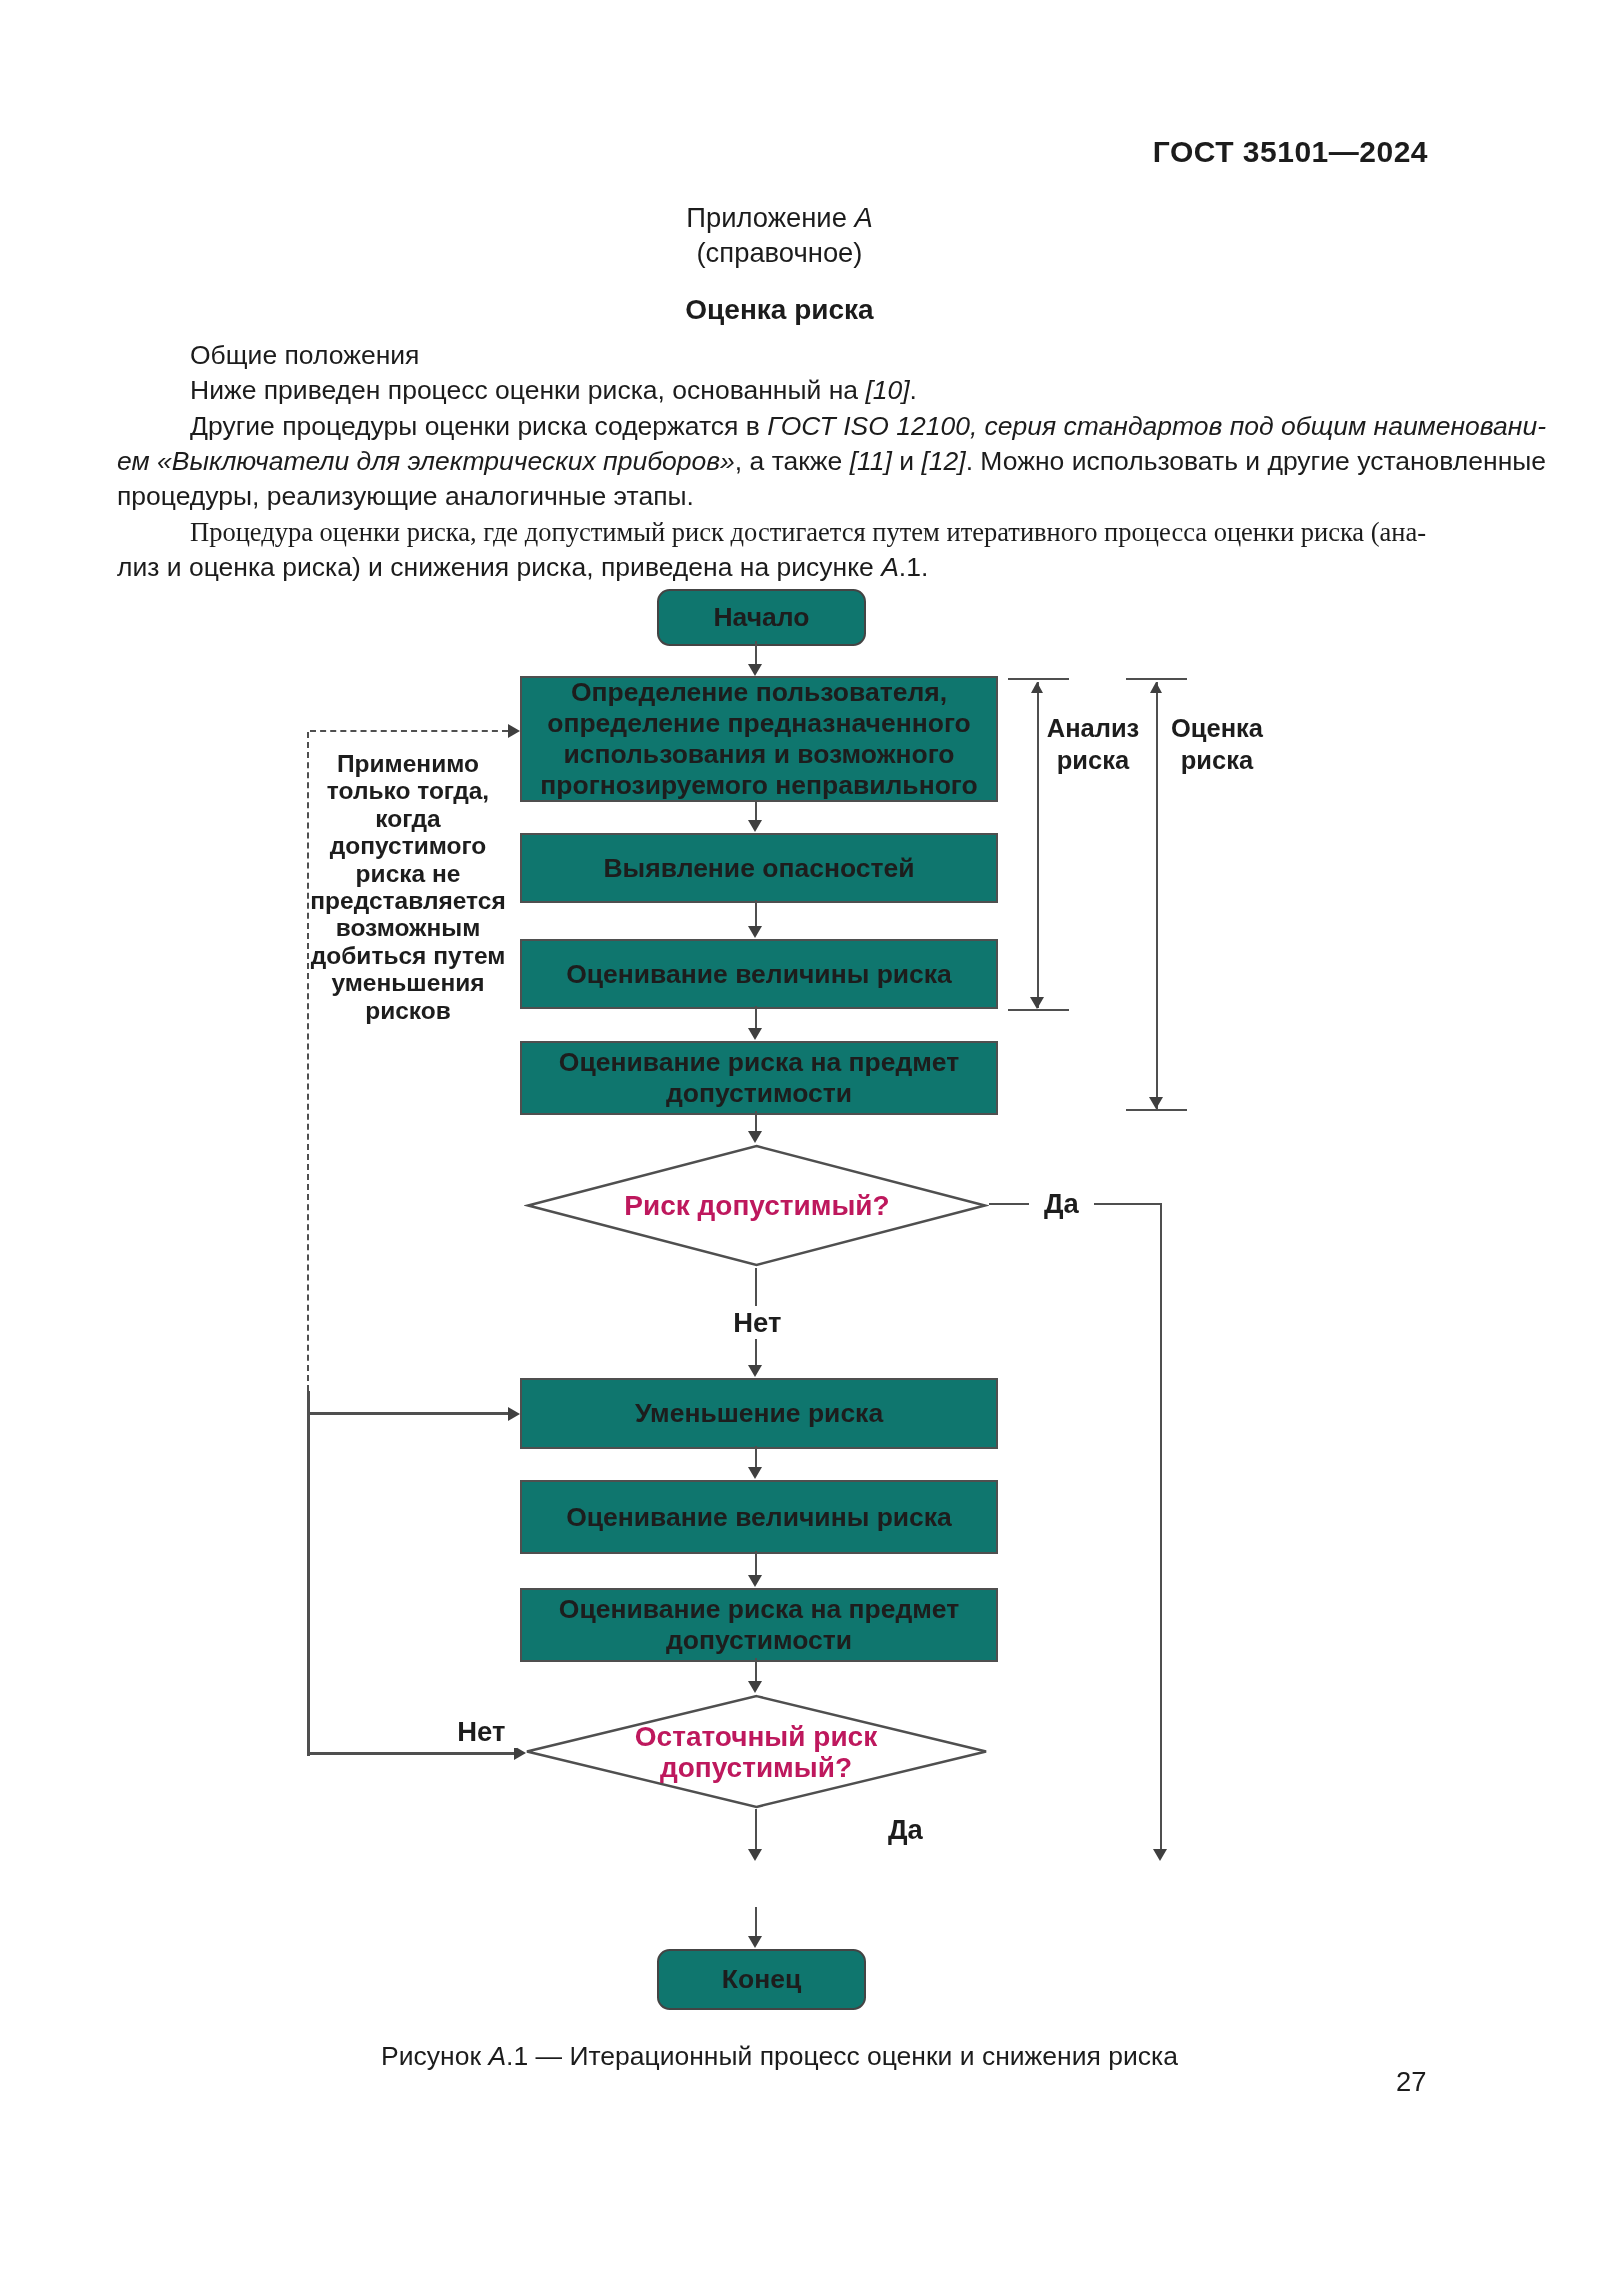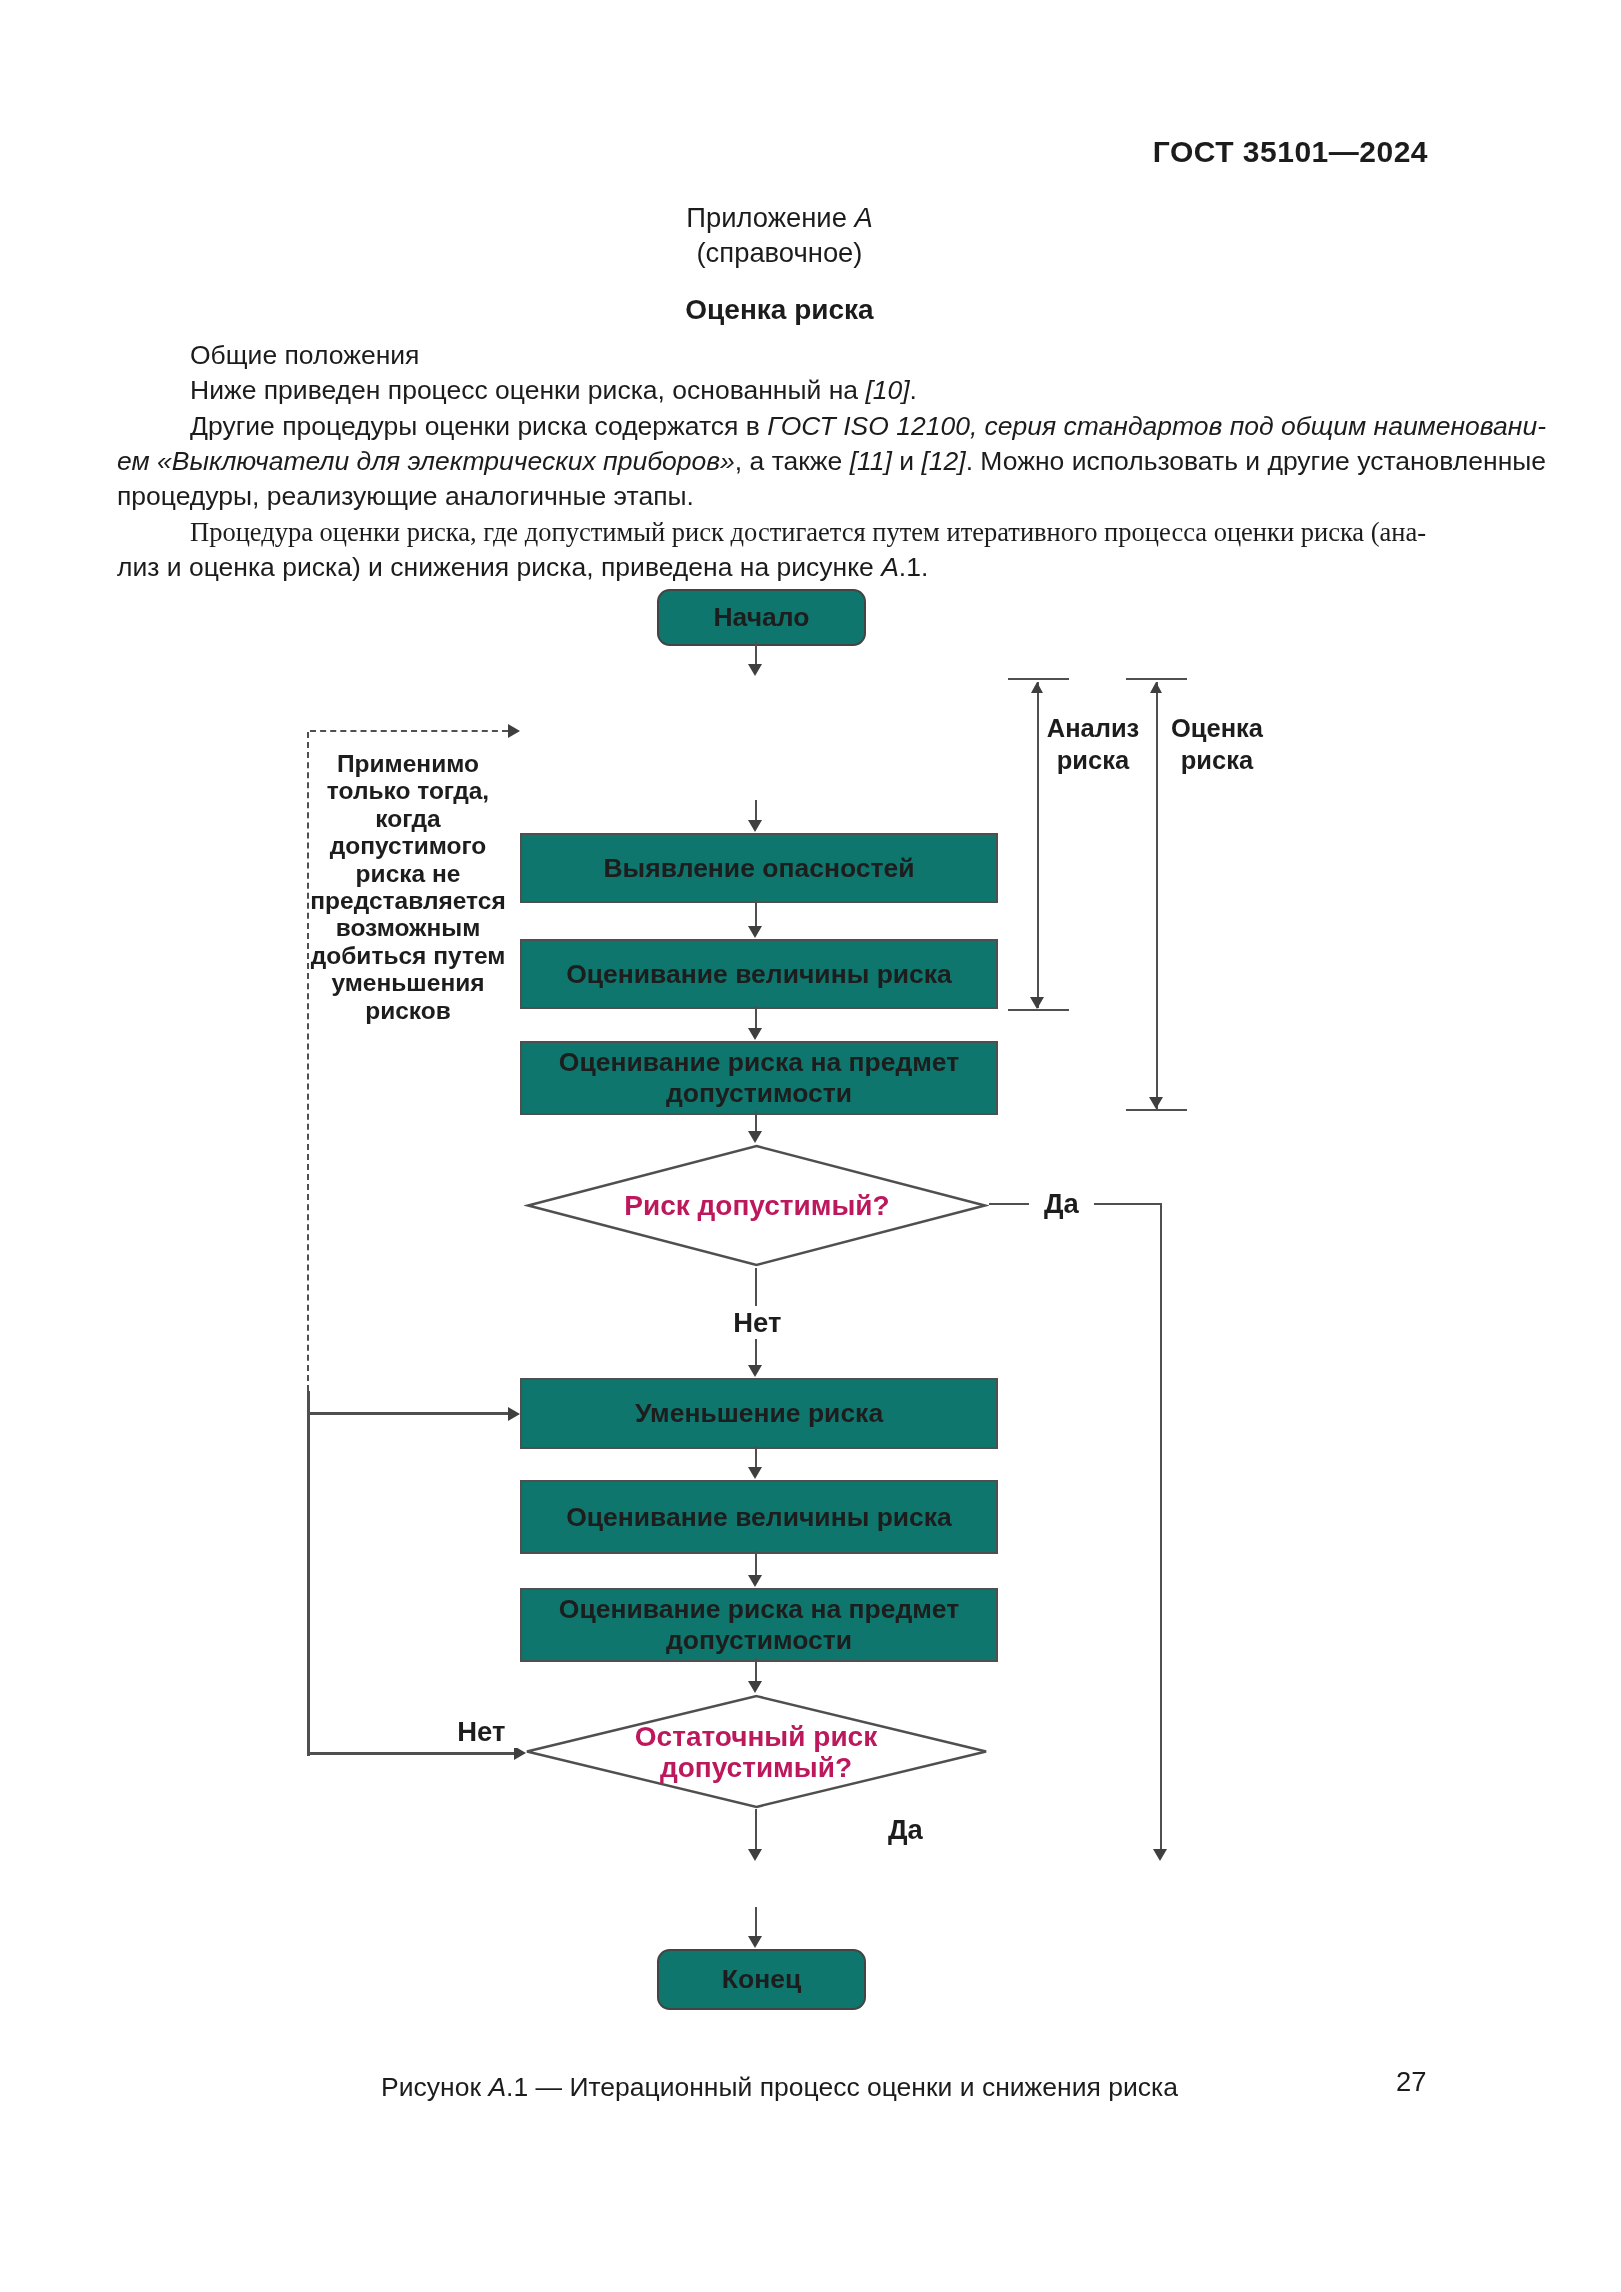--- a/index.html
+++ b/index.html
@@ -64,20 +64,23 @@
   <div class="abs bodyline" style="left:190px;top:339px;">Общие положения</div>
   <div class="abs bodyline" style="left:190px;top:374px;"><span>Ниже приведен процесс оценки риска, основанный на </span><span class="it">[10]</span><span>.</span></div>
   <div class="abs bodyline" style="left:190px;top:410px;"><span>Другие процедуры оценки риска содержатся в </span><span class="it">ГОСТ ISO 12100, серия стандартов под общим наименовани-</span></div>
   <div class="abs bodyline" style="left:117px;top:445px;"><span class="it">ем «Выключатели для электрических приборов»</span><span>, а также </span><span class="it">[11]</span><span> и </span><span class="it">[12]</span><span>. Можно использовать и другие установленные</span></div>
   <div class="abs bodyline" style="left:117px;top:480px;">процедуры, реализующие аналогичные этапы.</div>
   <div class="abs bodyline" style="left:190px;top:516px;font-family:Liberation Serif, serif;">Процедура оценки риска, где допустимый риск достигается путем итеративного процесса оценки риска (ана-</div>
   <div class="abs bodyline" style="left:117px;top:551px;"><span>лиз и оценка риска) и снижения риска, приведена на рисунке </span><span class="it">А</span><span>.1.</span></div>
 
   <div class="fbox rounded" style="left:657px;top:589px;width:205px;height:53px;">Начало</div>
 
+  <div class="fbox" style="left:520px;top:676px;width:474px;height:122px;">
+    <div style="width:441px;">Определение пользователя, определение предназначенного использования и возможного прогнозируемого неправильного</div>
+  </div>
 
   <div class="fbox" style="left:520px;top:833px;width:474px;height:66px;">Выявление опасностей</div>
 
   <div class="fbox" style="left:520px;top:939px;width:474px;height:66px;">Оценивание величины риска</div>
 
   <div class="fbox" style="left:520px;top:1041px;width:474px;height:70px;">
     <div style="width:421px;">Оценивание риска на предмет допустимости</div>
   </div>
 
   <svg class="abs" style="left:524px;top:1144px;" width="465" height="123" viewBox="0 0 474 126">
@@ -163,19 +166,19 @@
   <div class="hline" style="left:1008px;top:1009px;width:61px;"></div>
 
   <div class="vline" style="left:1156px;top:682px;height:427px;"></div>
   <div class="arr-u" style="left:1150px;top:682px;"></div>
   <div class="arr-d" style="left:1149px;top:1097px;"></div>
   <div class="hline" style="left:1126px;top:1109px;width:61px;"></div>
 
   <div class="bracket-lbl" style="left:1039px;top:712px;width:108px;">Анализ риска</div>
   <div class="bracket-lbl" style="left:1162px;top:712px;width:110px;">Оценка риска</div>
 
-  <div class="abs content caption" style="top:2041px;margin-top:31px;">
+  <div class="abs content caption" style="top:2041px;">
     <span>Рисунок </span><span class="it">А</span><span>.1 — Итерационный процесс оценки и снижения риска</span>
   </div>
   <div class="abs pagenum" style="left:1396px;top:2066px;">27</div>
 
 </div>
 
 
 </body></html>

